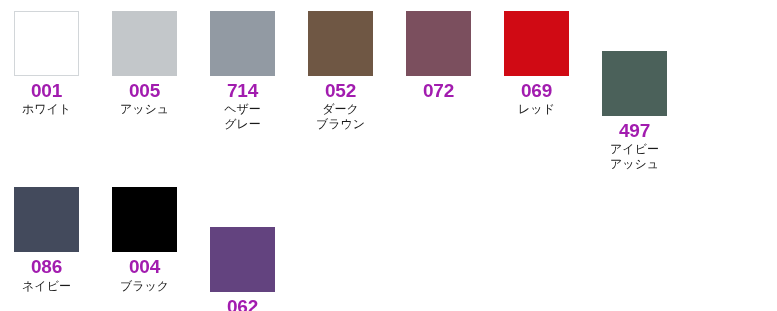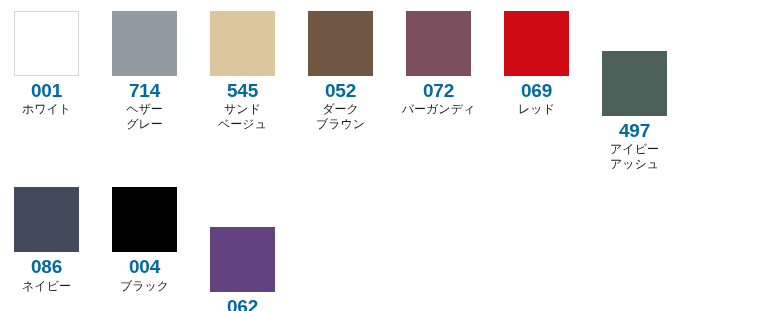--- a/index.html
+++ b/index.html
@@ -43,21 +43,21 @@
     box-sizing: border-box;
     display: block;
   }
   .swatch-chip.bordered {
     border: 1px solid #d2d6d9;
   }
 
   .swatch-code {
     font-size: 19px;
     font-weight: bold;
-    color: #0369a1;
+    color: #a21caf;
     line-height: 1.12;
     margin-top: 4px;
     letter-spacing: -0.3px;
     text-align: center;
     white-space: nowrap;
   }
 
   .swatch-name {
     font-size: 12px;
     font-weight: normal;
@@ -77,49 +77,45 @@
 <div id="palette-sheet">
   <div class="swatch-row row-1">
       <div class="swatch-cell">
         <div class="swatch-chip bordered" style="background-color: rgb(255, 255, 255);"></div>
         <div class="swatch-code">001</div>
         <div class="swatch-name">
           <span class="name-line">ホワイト</span>
         </div>
       </div>
       <div class="swatch-cell">
+        <div class="swatch-chip" style="background-color: rgb(195, 199, 202);"></div>
+        <div class="swatch-code">005</div>
+        <div class="swatch-name">
+          <span class="name-line">アッシュ</span>
+        </div>
+      </div>
+      <div class="swatch-cell">
         <div class="swatch-chip" style="background-color: rgb(146, 154, 163);"></div>
         <div class="swatch-code">714</div>
         <div class="swatch-name">
           <span class="name-line">ヘザー</span>
           <span class="name-line">グレー</span>
-        </div>
-      </div>
-      <div class="swatch-cell">
-        <div class="swatch-chip" style="background-color: rgb(220, 198, 158);"></div>
-        <div class="swatch-code">545</div>
-        <div class="swatch-name">
-          <span class="name-line">サンド</span>
-          <span class="name-line">ベージュ</span>
         </div>
       </div>
       <div class="swatch-cell">
         <div class="swatch-chip" style="background-color: rgb(111, 87, 68);"></div>
         <div class="swatch-code">052</div>
         <div class="swatch-name">
           <span class="name-line">ダーク</span>
           <span class="name-line">ブラウン</span>
         </div>
       </div>
       <div class="swatch-cell">
         <div class="swatch-chip" style="background-color: rgb(123, 79, 94);"></div>
         <div class="swatch-code">072</div>
-        <div class="swatch-name">
-          <span class="name-line">バーガンディ</span>
-        </div>
       </div>
       <div class="swatch-cell">
         <div class="swatch-chip" style="background-color: rgb(208, 10, 20);"></div>
         <div class="swatch-code">069</div>
         <div class="swatch-name">
           <span class="name-line">レッド</span>
         </div>
       </div>
       <div class="swatch-cell">
         <div class="swatch-chip" style="background-color: rgb(75, 97, 90);"></div>

